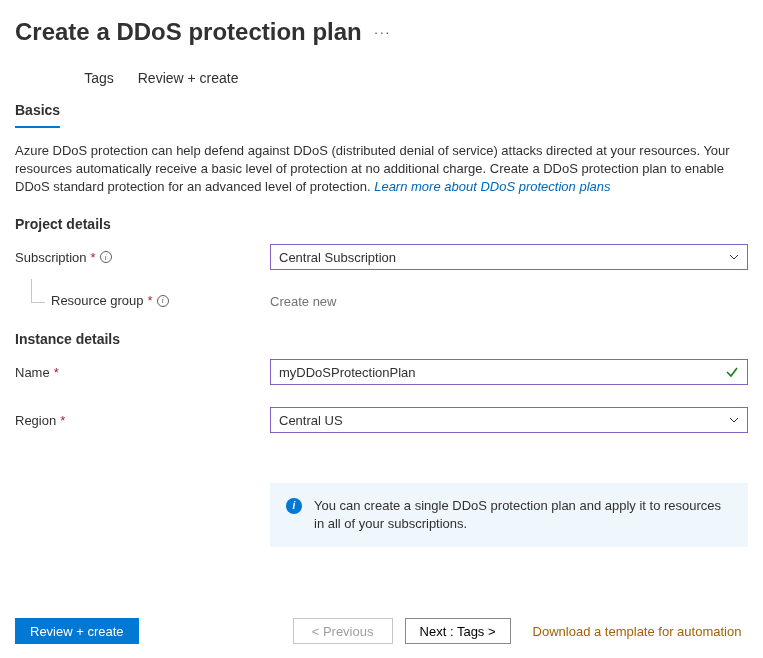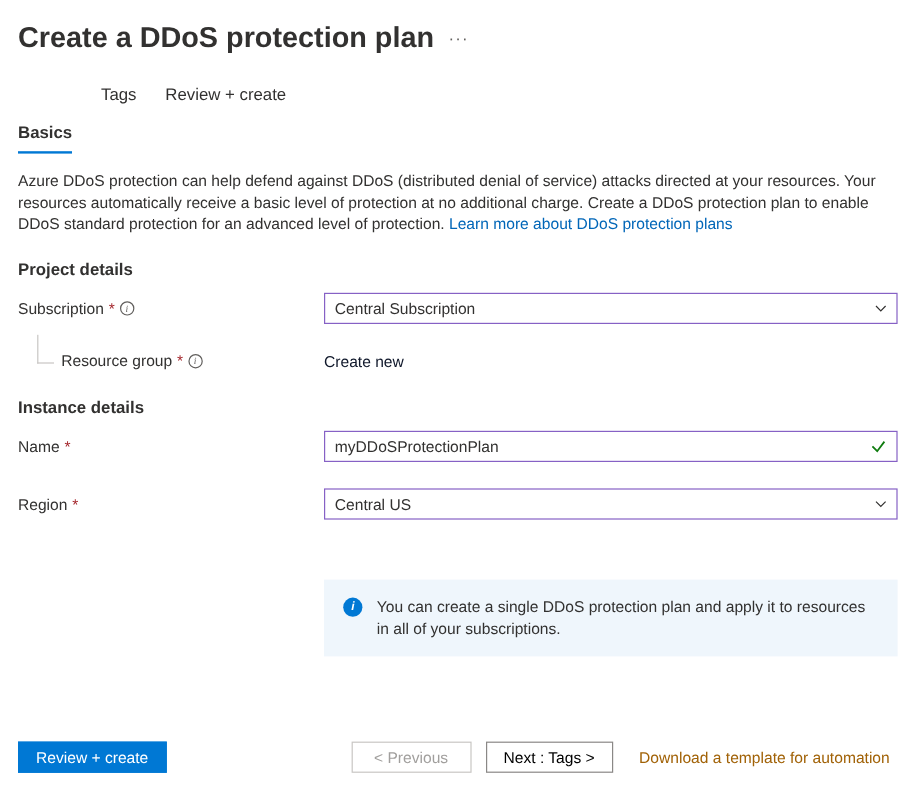--- a/index.html
+++ b/index.html
@@ -52,20 +52,21 @@
       padding: 14px 15px 0 15px;
     }
     .description {
       font-size: 13px;
       line-height: 18px;
       color: #323130;
     }
     .description a {
       color: #0066b8;
       text-decoration: none;
+      font-style: italic;
     }
     .section-title {
       font-weight: 700;
       font-size: 14px;
       margin-top: 20px;
       margin-bottom: 12px;
     }
     .field-row {
       display: flex;
       align-items: center;
@@ -125,21 +126,21 @@
     .select-box.highlighted, .input-box.highlighted {
       border-color: #8661c5;
     }
     .chevron {
       width: 10px; height: 10px;
       display: inline-block;
     }
     .chevron svg { display: block; }
     .check-icon svg { display: block; }
     .link-under {
-      color: #0f172a;
+      color: #737373;
       font-size: 13px;
       margin-top: 2px;
       cursor: pointer;
       display: inline-block;
     }
     .info-box {
       margin-top: 50px;
       margin-left: 255px;
       max-width: 480px;
       background: #eff6fc;

